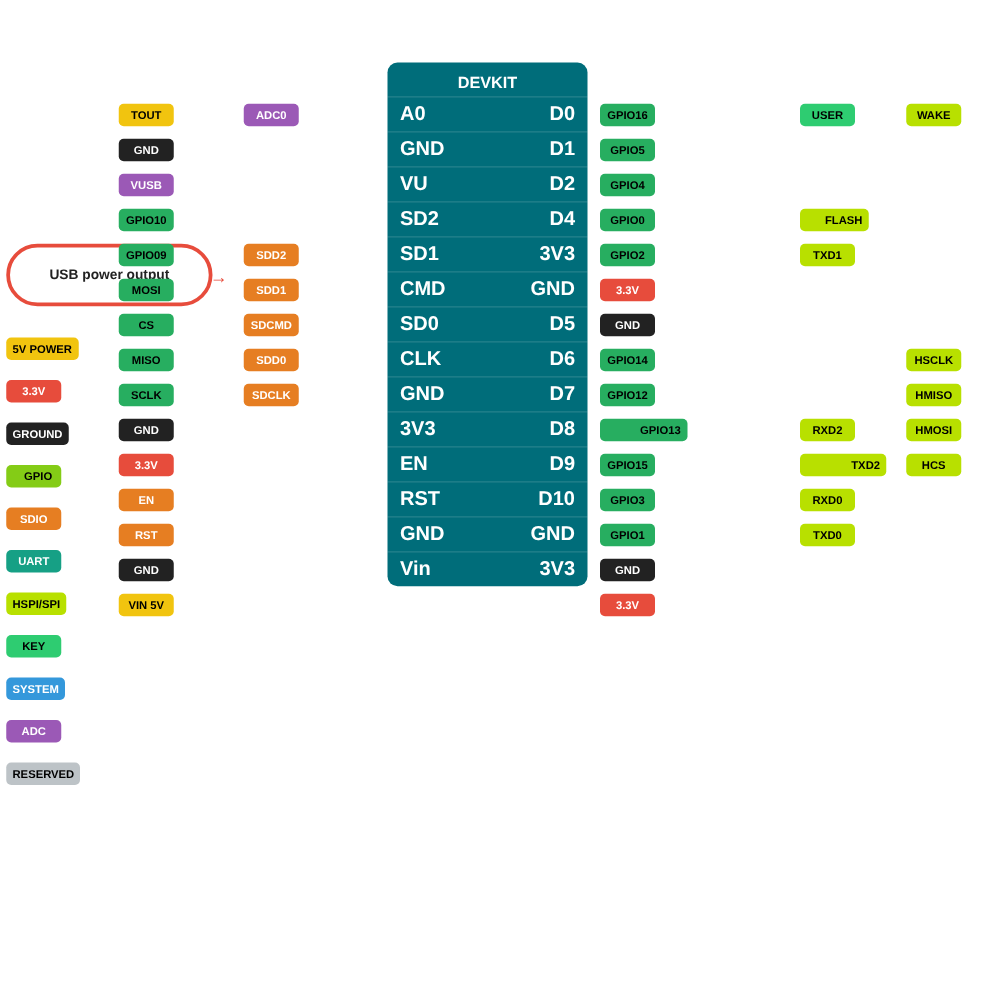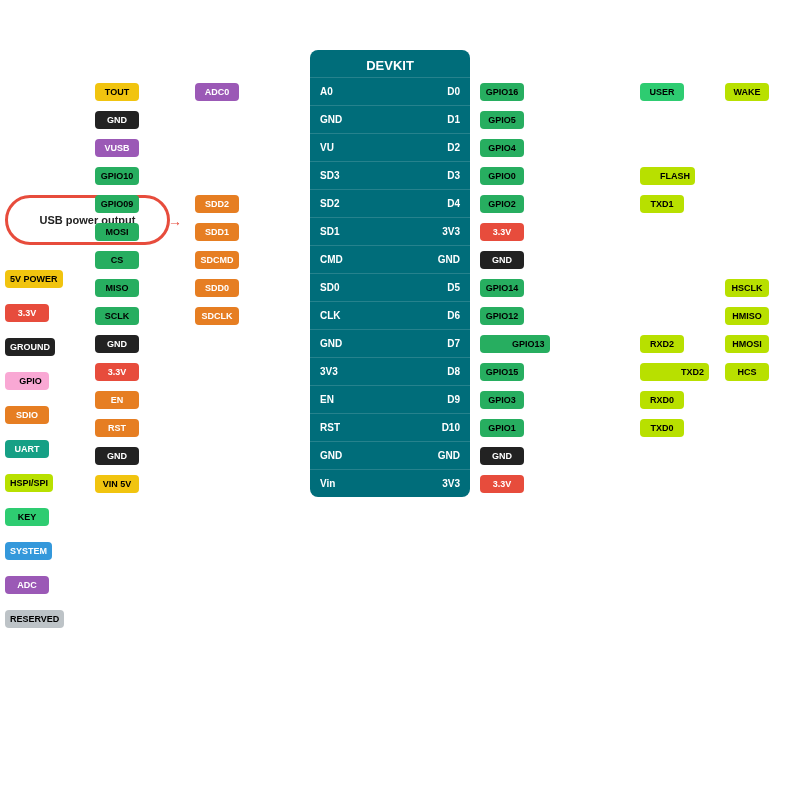--- a/index.html
+++ b/index.html
@@ -43,21 +43,21 @@
     .chip-row {
       display: flex;
       justify-content: space-between;
       align-items: center;
       height: 28px;
       padding: 0 10px;
       border-top: 1px solid rgba(255,255,255,0.15);
     }
     .chip-row span {
       color: white;
-      font-size: 10px;
+      font-size: 16px;
       font-weight: bold;
     }
     
     .pin-box {
       display: inline-flex;
       align-items: center;
       justify-content: center;
       border-radius: 4px;
       padding: 2px 5px;
       font-size: 9px;
@@ -159,24 +159,20 @@
         </div>
         <div class="chip-row">
           <span>GND</span>
           <span>D1</span>
         </div>
         <div class="chip-row">
           <span>VU</span>
           <span>D2</span>
         </div>
         <div class="chip-row">
-          <span>SD3</span>
-          <span>D3</span>
-        </div>
-        <div class="chip-row">
           <span>SD2</span>
           <span>D4</span>
         </div>
         <div class="chip-row">
           <span>SD1</span>
           <span>3V3</span>
         </div>
         <div class="chip-row">
           <span>CMD</span>
           <span>GND</span>
@@ -411,21 +407,21 @@
       <div class="pin-row" style="margin-bottom: 2px;">
         <div class="pin-box" style="background: rgb(241, 196, 15); color: rgb(0, 0, 0);">5V POWER</div>
       </div>
       <div class="pin-row" style="margin-bottom: 2px;">
         <div class="pin-box" style="background: rgb(231, 76, 60); color: rgb(255, 255, 255);">3.3V</div>
       </div>
       <div class="pin-row" style="margin-bottom: 2px;">
         <div class="pin-box" style="background: rgb(34, 34, 34); color: rgb(255, 255, 255);">GROUND</div>
       </div>
       <div class="pin-row" style="margin-bottom: 2px;">
-        <div class="pin-box" style="background: #f9a8d4; color: rgb(0, 0, 0); padding-left: 12px;">GPIO</div>
+        <div class="pin-box" style="background: #84cc16; color: rgb(0, 0, 0); padding-left: 12px;">GPIO</div>
       </div>
       <div class="pin-row" style="margin-bottom: 2px;">
         <div class="pin-box" style="background: rgb(230, 126, 34); color: rgb(255, 255, 255);">SDIO</div>
       </div>
       <div class="pin-row" style="margin-bottom: 2px;">
         <div class="pin-box" style="background: rgb(22, 160, 133); color: rgb(255, 255, 255);">UART</div>
       </div>
       <div class="pin-row" style="margin-bottom: 2px;">
         <div class="pin-box" style="background: rgb(184, 224, 0); color: rgb(0, 0, 0);">HSPI/SPI</div>
       </div>

